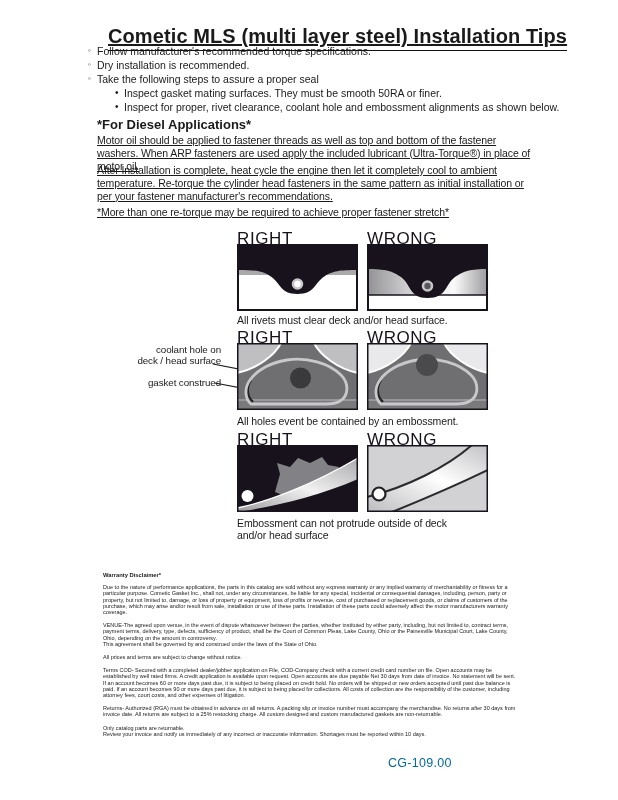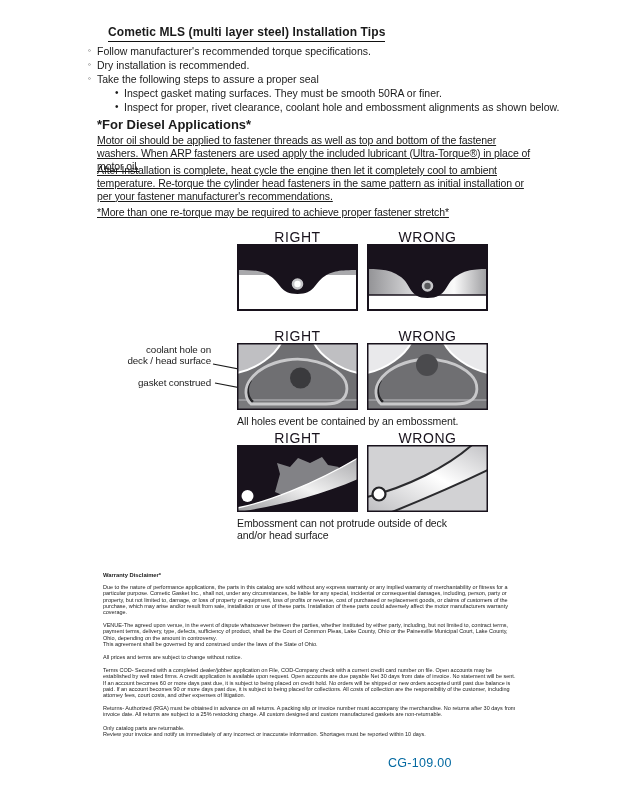--- a/index.html
+++ b/index.html
@@ -6,42 +6,42 @@
   html,body { background:#e8e8e8; }
   .page {
     position:relative; width:618px; height:800px; margin:0 auto;
     background:#ffffff; overflow:hidden;
     font-family:"Liberation Sans", sans-serif; color:#1a1a1a;
     -webkit-font-smoothing:antialiased;
   }
   .abs { position:absolute; }
 
   .title {
-    left:108px; top:25px; font-size:12px; font-weight:bold;
-    border-bottom:1.6px solid #111; padding-bottom:2px; letter-spacing:0.1px;
+    left:108px; top:25px; font-size:20px; font-weight:bold;
+    border-bottom:1.6px solid #111; padding-bottom:2px; letter-spacing:0.1px;text-decoration:underline;
   }
 
   .bullets { left:88px; top:44px; width:482px; font-size:10.5px; line-height:14px; }
   .bullet-row { display:flex; }
   .bullet-row .marker { width:9px; flex:0 0 9px; font-size:8px; line-height:14px; color:#1a1a1a; }
   .bullet-row.sub { margin-left:27px; }
   .bullet-row.sub .marker { font-size:10px; }
 
   .diesel-heading { left:97px; top:117px; font-size:13px; font-weight:bold; }
   .para { left:97px; width:437px; font-size:10.5px; line-height:12.8px; letter-spacing:-0.1px;text-decoration:underline; }
   .para1 { top:134px; }
   .para2 { top:164px; }
   .note  { top:206px; }
 
-  .dlabel { width:121px; text-align:center; font-size:14px; letter-spacing:0.6px; color:#18121c; }
+  .dlabel { width:121px; font-size:17px; letter-spacing:0.6px; color:#18121c; }
   .dbox   { width:121px; height:67px; }
   .dbox svg { display:block; width:100%; height:100%; }
   .caption { font-size:10.5px; line-height:12px; letter-spacing:-0.1px; }
 
-  .callout { left:100px; width:111px; text-align:right; font-size:9.8px; line-height:11px; letter-spacing:-0.1px; }
+  .callout { left:110px; width:111px; text-align:right; font-size:9.8px; line-height:11px; letter-spacing:-0.1px; }
 
   .warranty { left:103px; top:572px; width:413px; font-size:5.5px; line-height:6.2px; color:#1b1b1b; letter-spacing:0; }
   .warranty .w-head { font-size:5.8px; font-weight:bold; margin-bottom:6px; }
   .warranty p { margin-bottom:7px; }
   .warranty p.tight { margin-bottom:0; }
   .warranty p.last { margin-bottom:0; }
 
   .page-number { left:388px; top:756px; font-size:12.5px; color:#0369a1; letter-spacing:0.3px; }
 </style>
 </head>
@@ -104,20 +104,21 @@
       </defs>
       <rect width="121" height="67" fill="#ffffff"></rect>
       <rect x="0" y="25" width="121" height="26" fill="url(#g1w)"></rect>
       <line x1="0" y1="51" x2="121" y2="51" stroke="#18121c" stroke-width="1.4"></line>
       <path d="M0,0 H121 V25 C103,25 97,27 88,33 C78,40 80,54 60.5,54 C42,54 44,40 34,33 C25,27 19,25 0,25 Z" fill="#18121c"></path>
       <circle cx="60.5" cy="42" r="6.5" fill="#c6c6c9" stroke="#18121c" stroke-width="1.4"></circle>
       <circle cx="60.5" cy="42" r="3.2" fill="#57575a"></circle>
       <rect x="0" y="0" width="121" height="67" fill="none" stroke="#18121c" stroke-width="4"></rect>
     </svg>
   </div>
+  <div class="abs caption" style="left:237px; top:314px;">All rivets must clear deck and/or head surface.</div>
 
   <div class="abs dlabel" style="left:237px; top:328px;">RIGHT</div>
   <div class="abs dlabel" style="left:367px; top:328px;">WRONG</div>
 
   <div class="abs callout" style="top:344px;">
     <div>coolant hole on</div>
     <div>deck / head surface</div>
   </div>
   <div class="abs callout" style="top:377px;">
     <div>gasket construed</div>

